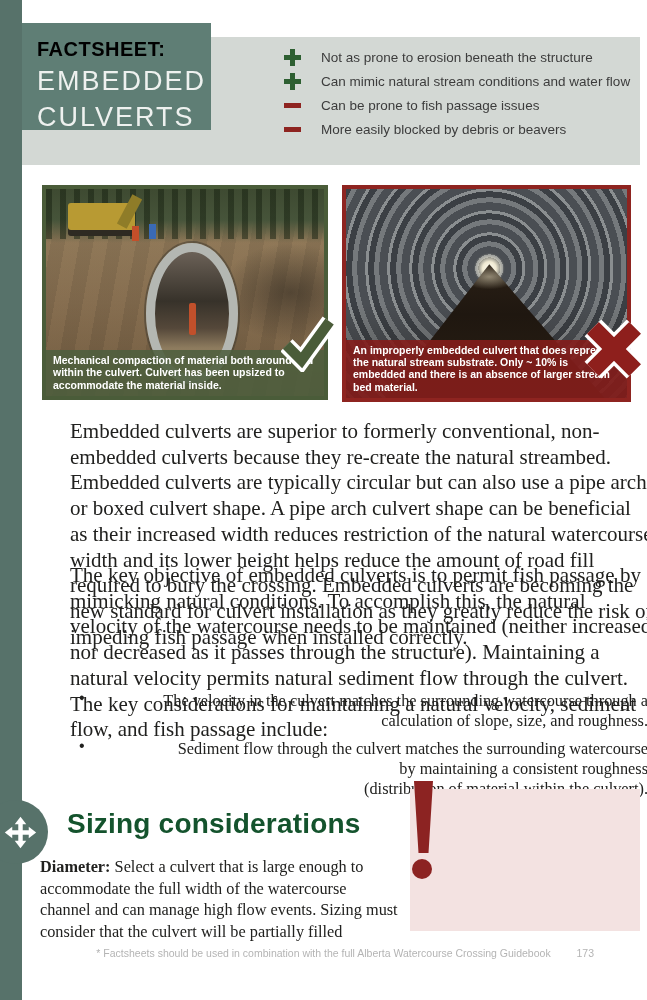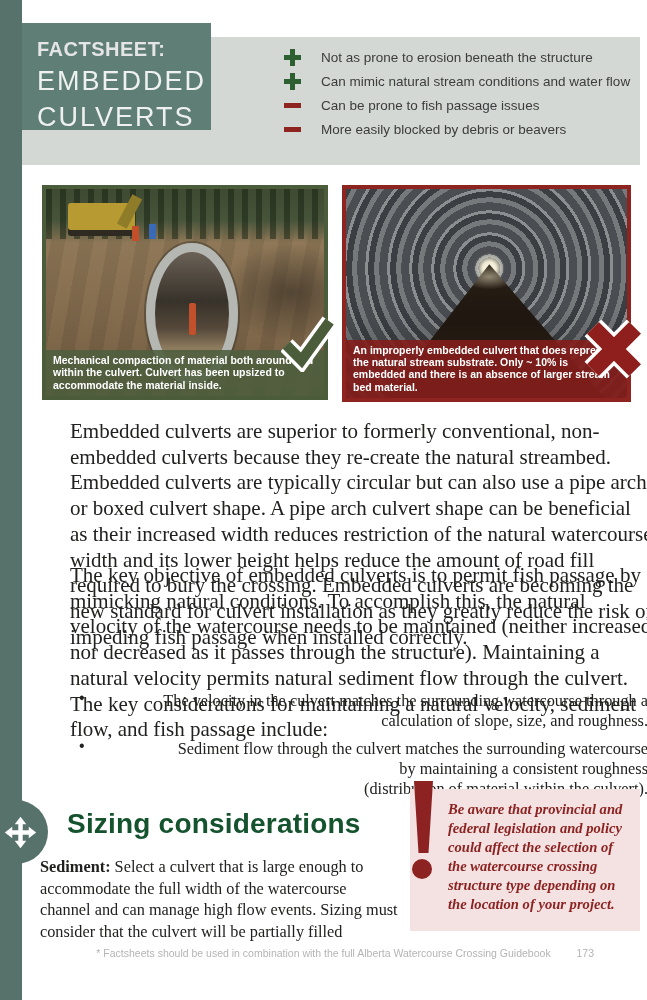--- a/index.html
+++ b/index.html
@@ -9,21 +9,21 @@
     overflow:hidden; font-family:"Liberation Sans", sans-serif;
   }
   
   .rail { position:absolute; left:0; top:0; width:22px; height:1000px; background:#57726a; }
   .rail-bulge { position:absolute; left:-16px; top:800px; width:64px; height:64px; border-radius:50%; background:#57726a; }
   .move-icon { position:absolute; left:4px; top:816px; width:33px; height:33px; }
 
   
   .gray-band { position:absolute; left:22px; top:37px; width:618px; height:128px; background:#d3d8d4; }
   .title-box { position:absolute; left:22px; top:23px; width:189px; height:107px; background:#5f7e75; padding:15px 0 0 15px; }
-  .kicker { color:#e5e5e5; font-size:20px; font-weight:bold; letter-spacing:0.5px; line-height:1.1; }
+  .kicker { color:#000000; font-size:20px; font-weight:bold; letter-spacing:0.5px; line-height:1.1; }
   .title-line { color:#eef1ef; font-size:27px; font-weight:normal; letter-spacing:2px; line-height:1.12; margin-top:6px; }
   .pros-cons { position:absolute; left:284px; top:49px; display:flex; flex-direction:column; gap:7px; }
   .pc-row { display:flex; align-items:center; gap:20px; height:17px; }
   .pm { width:17px; height:17px; position:relative; flex:0 0 17px; }
   .pm .h { position:absolute; left:0; top:6px; width:17px; height:5px; }
   .pm .v { position:absolute; left:6px; top:0; width:5px; height:17px; }
   .pm.plus .h, .pm.plus .v { background:#2d5f31; }
   .pm.minus .h { background:#8e2420; }
   .pc-text { font-size:13.5px; color:#3c3c3c; }
 
@@ -195,23 +195,22 @@
 
   <span class="bullet-dot d1">•</span>
   <p class="bullet serif b1">The velocity in the culvert matches the surrounding watercourse through a
 calculation of slope, size, and roughness.</p>
   <span class="bullet-dot d2">•</span>
   <p class="bullet serif b2">Sediment flow through the culvert matches the surrounding watercourse
 by maintaining a consistent roughness
 (distribution of material within the culvert).</p>
 
   <h2 class="section-heading">Sizing considerations</h2>
-  <p class="diameter serif"><b>Sediment:</b><span> Select a culvert that is large enough to accommodate the full width of the watercourse channel and can manage high flow events. Sizing must consider that the culvert will be partially filled</span></p>
+  <p class="diameter serif"><b>Diameter:</b><span> Select a culvert that is large enough to accommodate the full width of the watercourse channel and can manage high flow events. Sizing must consider that the culvert will be partially filled</span></p>
 
   <div class="warn-box"></div>
   <div class="excl-bar"></div>
   <div class="excl-dot"></div>
-  <p class="warn-text">Be aware that provincial and federal legislation and policy could affect the selection of the watercourse crossing structure type depending on the location of your project.</p>
 
   <div class="footer-note">* Factsheets should be used in combination with the full Alberta Watercourse Crossing Guidebook</div>
   <div class="footer-page">173</div>
 
 </div>
 
 </body></html>

